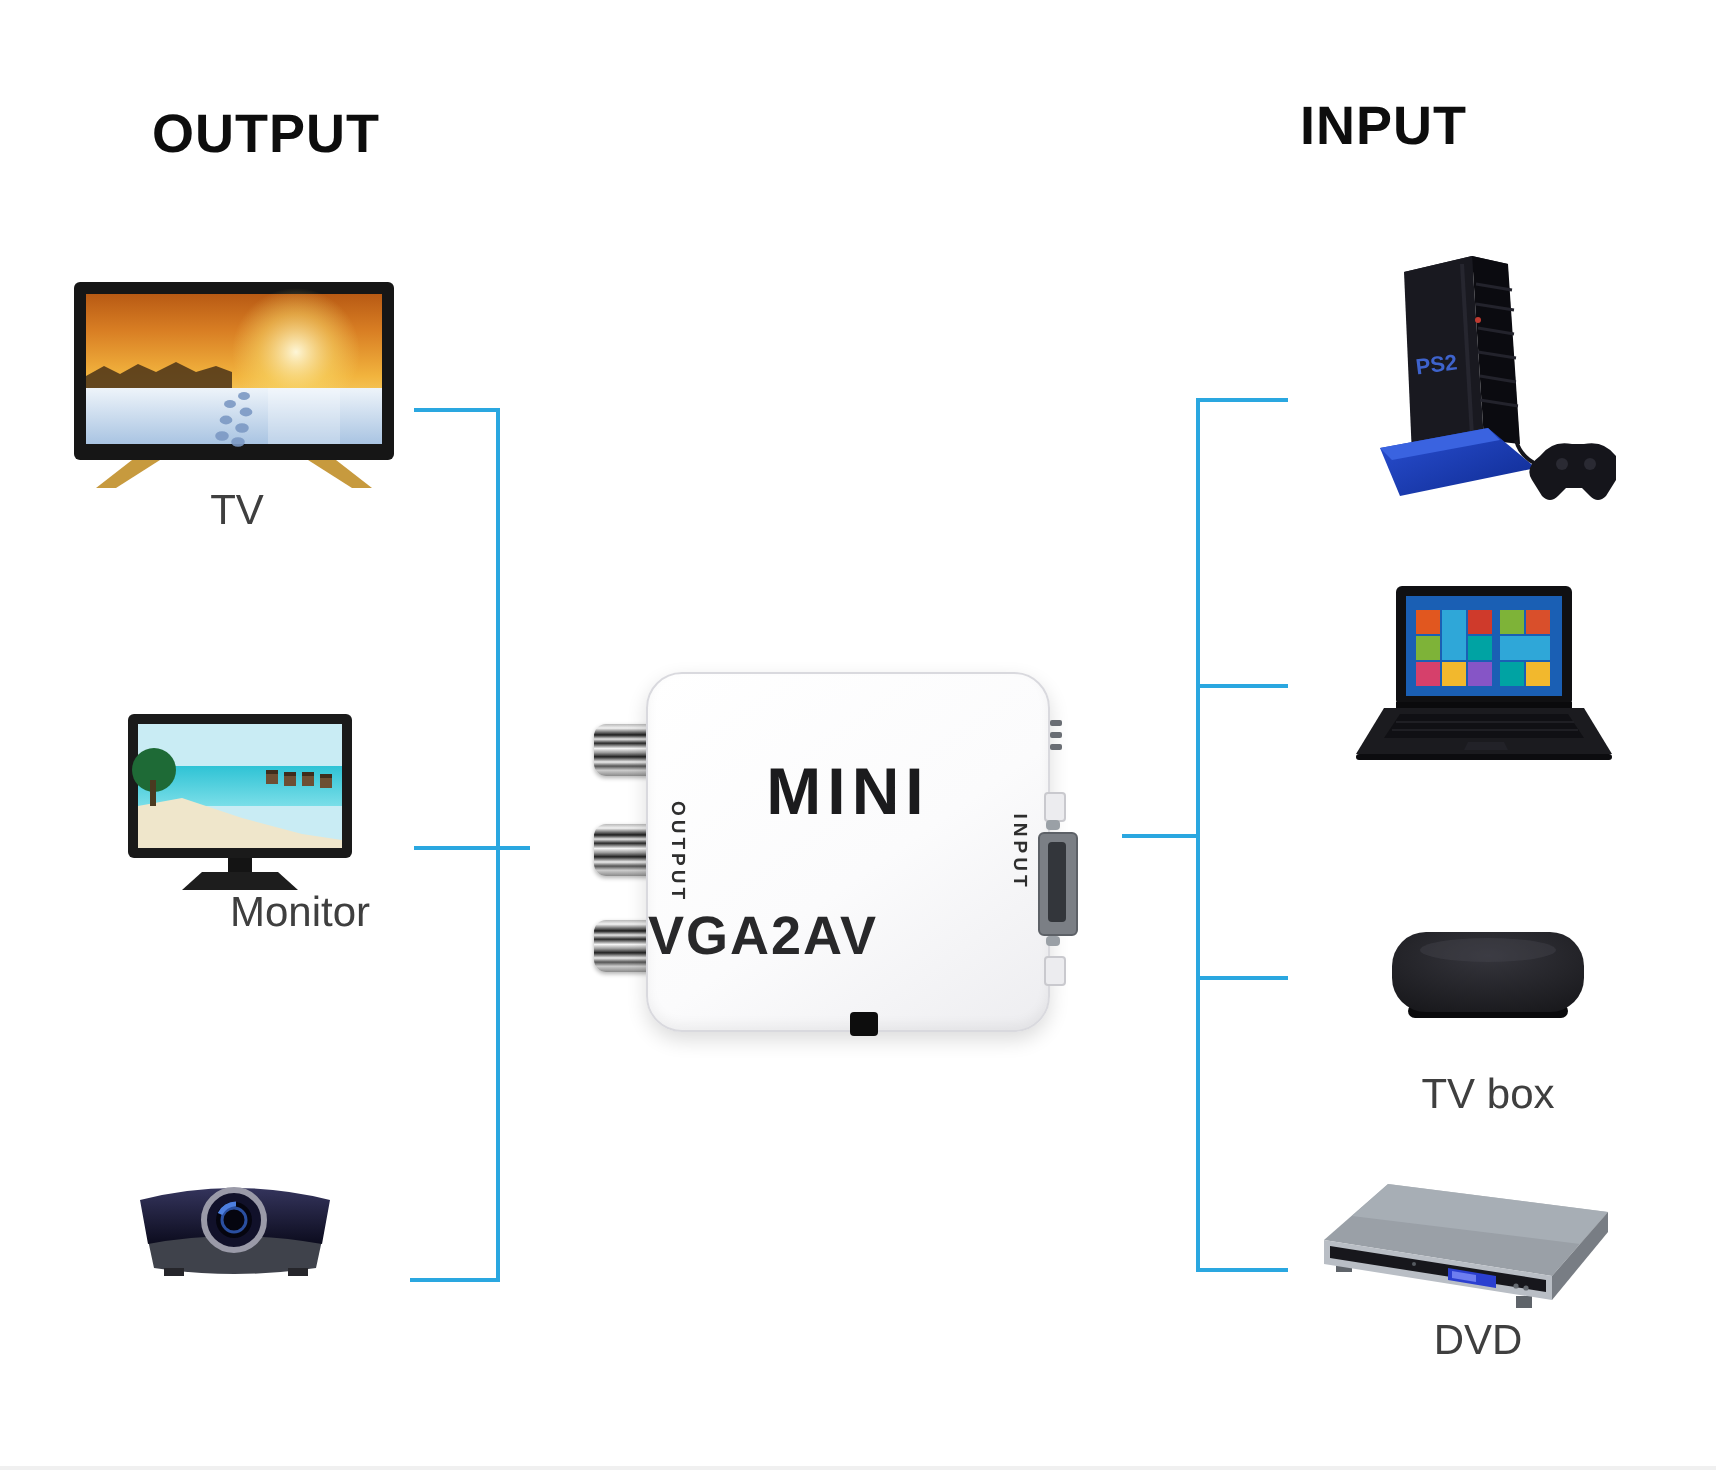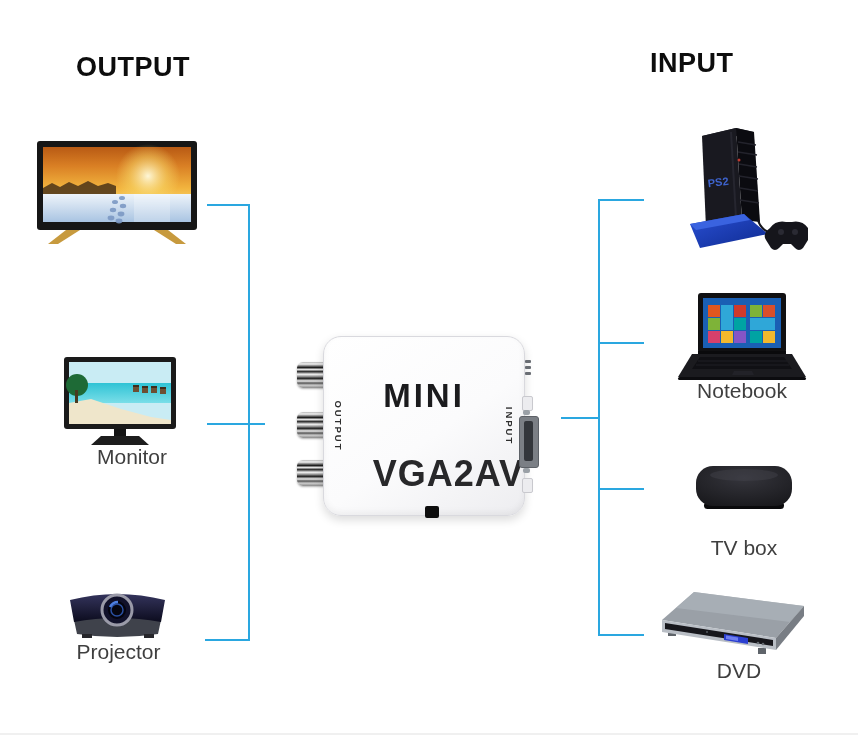--- a/index.html
+++ b/index.html
@@ -20,22 +20,22 @@
     position:absolute;left:26px;top:0;width:200px;height:178px;
     background:linear-gradient(145deg,#ffffff 0%,#fbfbfc 55%,#ededf0 100%);
     border:1px solid #d9d9de;border-radius:18px;
     box-shadow:0 4px 10px rgba(0,0,0,.14), inset 0 -3px 6px rgba(0,0,0,.05);
   }
   .conv-brand{
     position:absolute;left:0;top:40px;width:100%;text-align:center;
     font-size:33px;font-weight:900;letter-spacing:3px;color:#1b1b1d;
   }
   .conv-model{
-    position:absolute;left:0;top:116px;width:100%;text-align:right;
-    font-size:36px;font-weight:800;letter-spacing:1px;color:#28282a;
+    position:absolute;left:0;top:116px;width:100%;text-align:left;
+    font-size:27px;font-weight:800;letter-spacing:1px;color:#28282a;
   }
   .port-label{
     position:absolute;top:50%;transform:translateY(-50%);
     writing-mode:vertical-rl;font-size:9.5px;font-weight:700;
     letter-spacing:2px;color:#2e2e2e;
   }
   .port-label.left{left:9px;}
   .port-label.right{right:9px;}
   .rca{
     position:absolute;left:0;width:29px;height:26px;border-radius:6px 3px 3px 6px;
@@ -106,20 +106,21 @@
         <ellipse cx="87" cy="66" rx="3.2" ry="2.2"></ellipse>
           <ellipse cx="77" cy="70" rx="3.2" ry="2.2"></ellipse>
         <ellipse cx="85" cy="74" rx="3.4" ry="2.4"></ellipse>
           <ellipse cx="75" cy="78" rx="3.4" ry="2.4"></ellipse>
         <ellipse cx="83" cy="81" rx="3.4" ry="2.4"></ellipse>
       </g>
       <polygon points="30,90 44,90 22,104 12,104" fill="#c79a3e"></polygon>
       <polygon points="118,90 132,90 150,104 140,104" fill="#c79a3e"></polygon>
     </svg>
   </div>
+  <div class="dev-label" style="left:36px;top:244px;width:165px;">TV</div>
 
   <div class="dev" style="left:55px;top:357px;">
     <svg width="130" height="92" viewBox="0 0 130 92">
       <defs>
         <linearGradient id="seag" x1="0" y1="0" x2="0" y2="1">
           <stop offset="0" stop-color="#2fc3d5"></stop>
             <stop offset="1" stop-color="#7adee8"></stop>
         </linearGradient>
       </defs>
       <rect x="9" y="0" width="112" height="72" rx="3" fill="#1a1a1a"></rect>
@@ -137,41 +138,40 @@
       <g fill="#6d4f33">
           <rect x="78" y="30" width="6" height="5"></rect>
           <rect x="87" y="31" width="6" height="5"></rect>
           <rect x="96" y="31" width="6" height="5"></rect>
           <rect x="105" y="32" width="6" height="5"></rect>
         </g>
       <rect x="59" y="72" width="12" height="7" fill="#141414"></rect>
       <polygon points="46,79 84,79 94,88 36,88" fill="#1d1d1d"></polygon>
     </svg>
   </div>
-  <div class="dev-label" style="left:67px;top:445px;width:130px;">Monitor</div>
+  <div class="dev-label" style="left:55px;top:445px;width:130px;text-align:right;">Monitor</div>
 
   <div class="dev" style="left:60px;top:584px;">
     <svg width="115" height="60" viewBox="0 0 115 60">
       <defs>
         <linearGradient id="projg" x1="0" y1="0" x2="0" y2="1">
           <stop offset="0" stop-color="#34345c"></stop>
             <stop offset="1" stop-color="#0c0c1e"></stop>
         </linearGradient>
       </defs>
       <path d="M14,36 Q57,28 101,36 L98,50 Q57,56 17,50 Z" fill="#3f424b"></path>
       <rect x="22" y="50" width="10" height="4" fill="#26262b"></rect>
       <rect x="84" y="50" width="10" height="4" fill="#26262b"></rect>
       <path d="M10,16 Q57,4 105,16 L101,38 Q57,30 14,38 Z" fill="url(#projg)"></path>
       <circle cx="57" cy="26" r="15" fill="#11112a" stroke="#9a9aa8" stroke-width="3"></circle>
       <circle cx="57" cy="26" r="9" fill="#05050f"></circle>
       <circle cx="57" cy="26" r="6" fill="none" stroke="#2a4fa0" stroke-width="1.5"></circle>
       <path d="M50,23 a9,9 0 0 1 8,-5" stroke="#4d7fe0" stroke-width="2.5" fill="none"></path>
     </svg>
   </div>
-  <div class="dev-label" style="left:36px;top:640px;width:165px;">Projector</div>
 
   <div class="converter">
     <div class="rca" style="top:26px;"></div>
     <div class="rca" style="top:76px;"></div>
     <div class="rca" style="top:124px;"></div>
     <div class="conv-body">
       <div class="conv-brand">MINI</div>
       <div class="conv-model">VGA2AV</div>
       <div class="port-label left">OUTPUT</div>
       <div class="port-label right">INPUT</div>
@@ -235,21 +235,20 @@
         <rect x="91" y="38" width="12" height="12" fill="#f2b82d"></rect>
       </g>
       <rect x="26" y="58" width="88" height="3" fill="#0a0a0c"></rect>
       <polygon points="20,61 120,61 134,84 6,84" fill="#1b1b1f"></polygon>
       <polygon points="28,64 112,64 120,76 20,76" fill="#101014"></polygon>
       <path d="M26,68 L115,68 M24,72 L117,72" stroke="#1f1f24" stroke-width="1"></path>
       <polygon points="62,78 80,78 82,82 60,82" fill="#222228"></polygon>
       <rect x="6" y="84" width="128" height="3" rx="1.5" fill="#0c0c0f"></rect>
     </svg>
   </div>
-  <div class="dev-label" style="left:672px;top:379px;width:140px;">Notebook</div>
 
   <div class="dev" style="left:694px;top:462px;">
     <svg width="100" height="52" viewBox="0 0 100 52">
       <defs>
         <radialGradient id="tvbg" cx="0.5" cy="0.3" r="0.9">
           <stop offset="0" stop-color="#35353c"></stop>
             <stop offset="1" stop-color="#141417"></stop>
         </radialGradient>
       </defs>
       <rect x="10" y="40" width="80" height="7" rx="3.5" fill="#0a0a0c"></rect>

